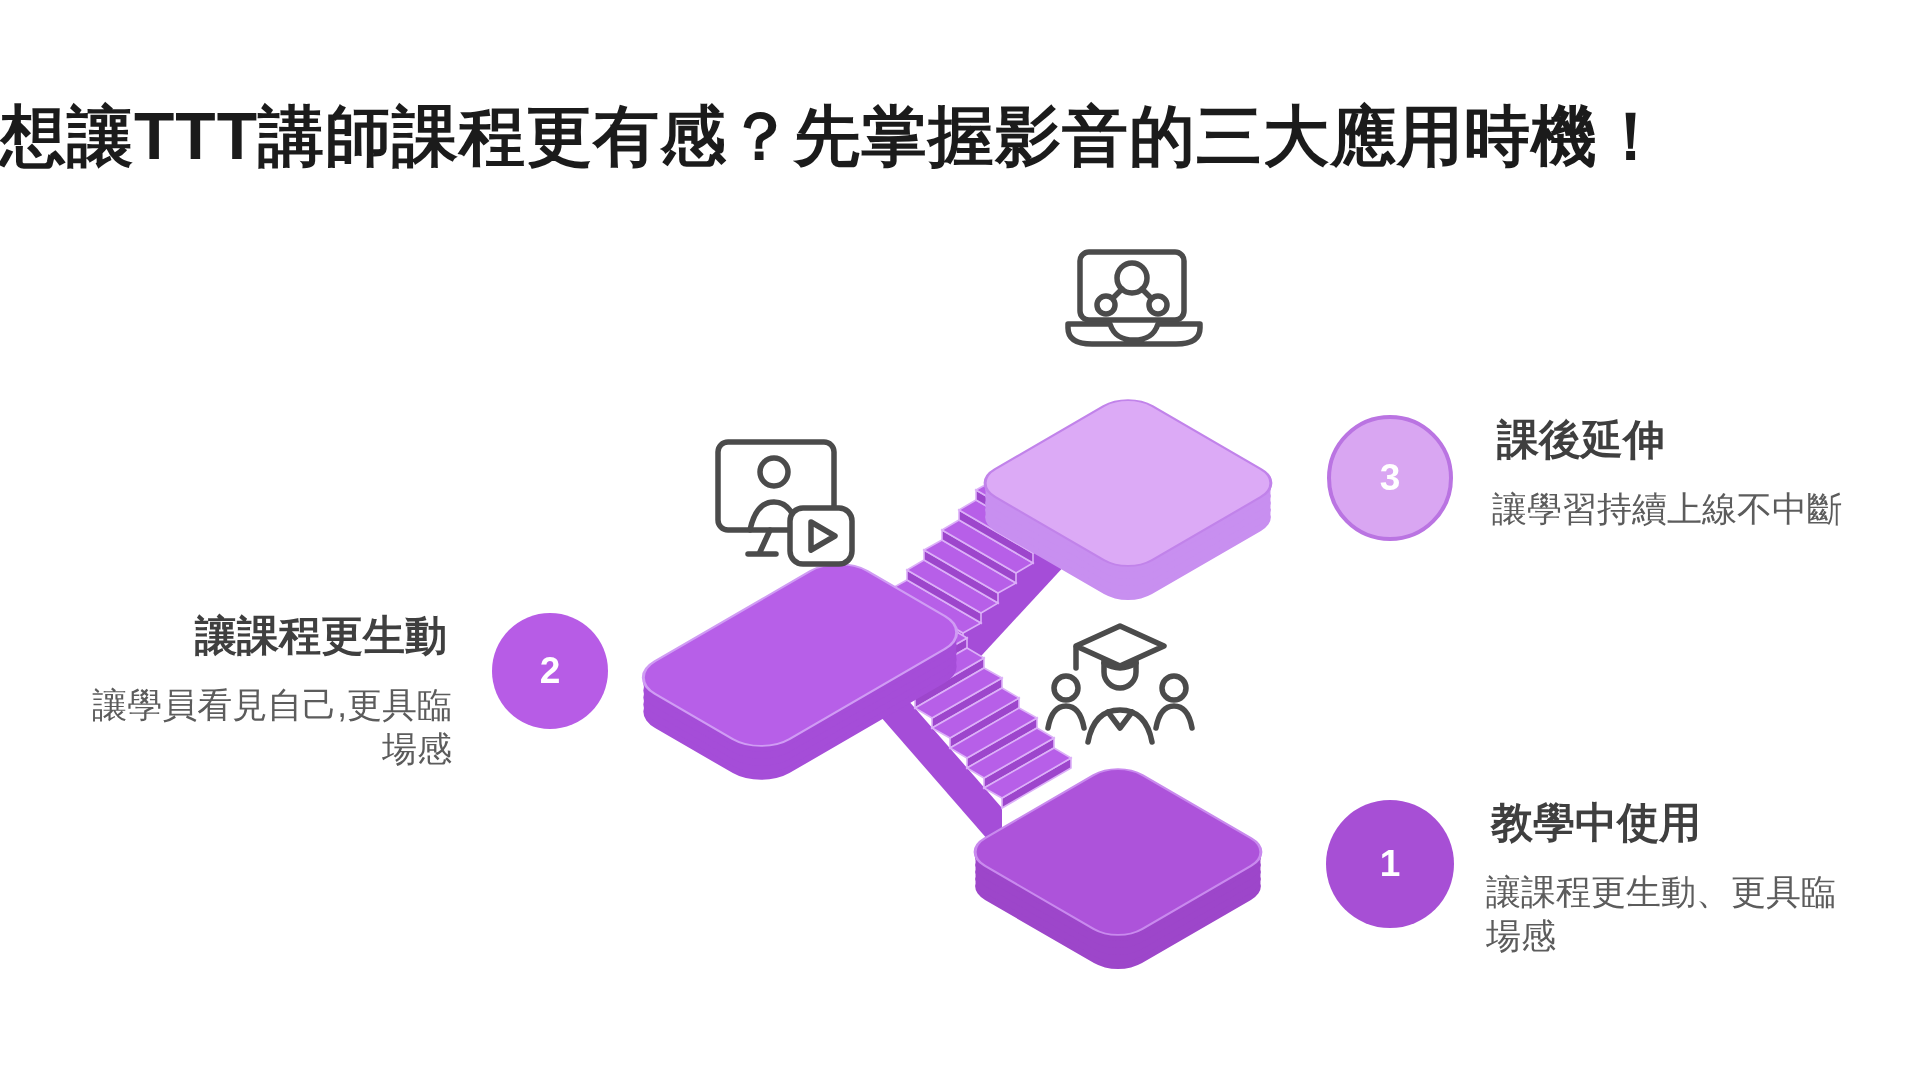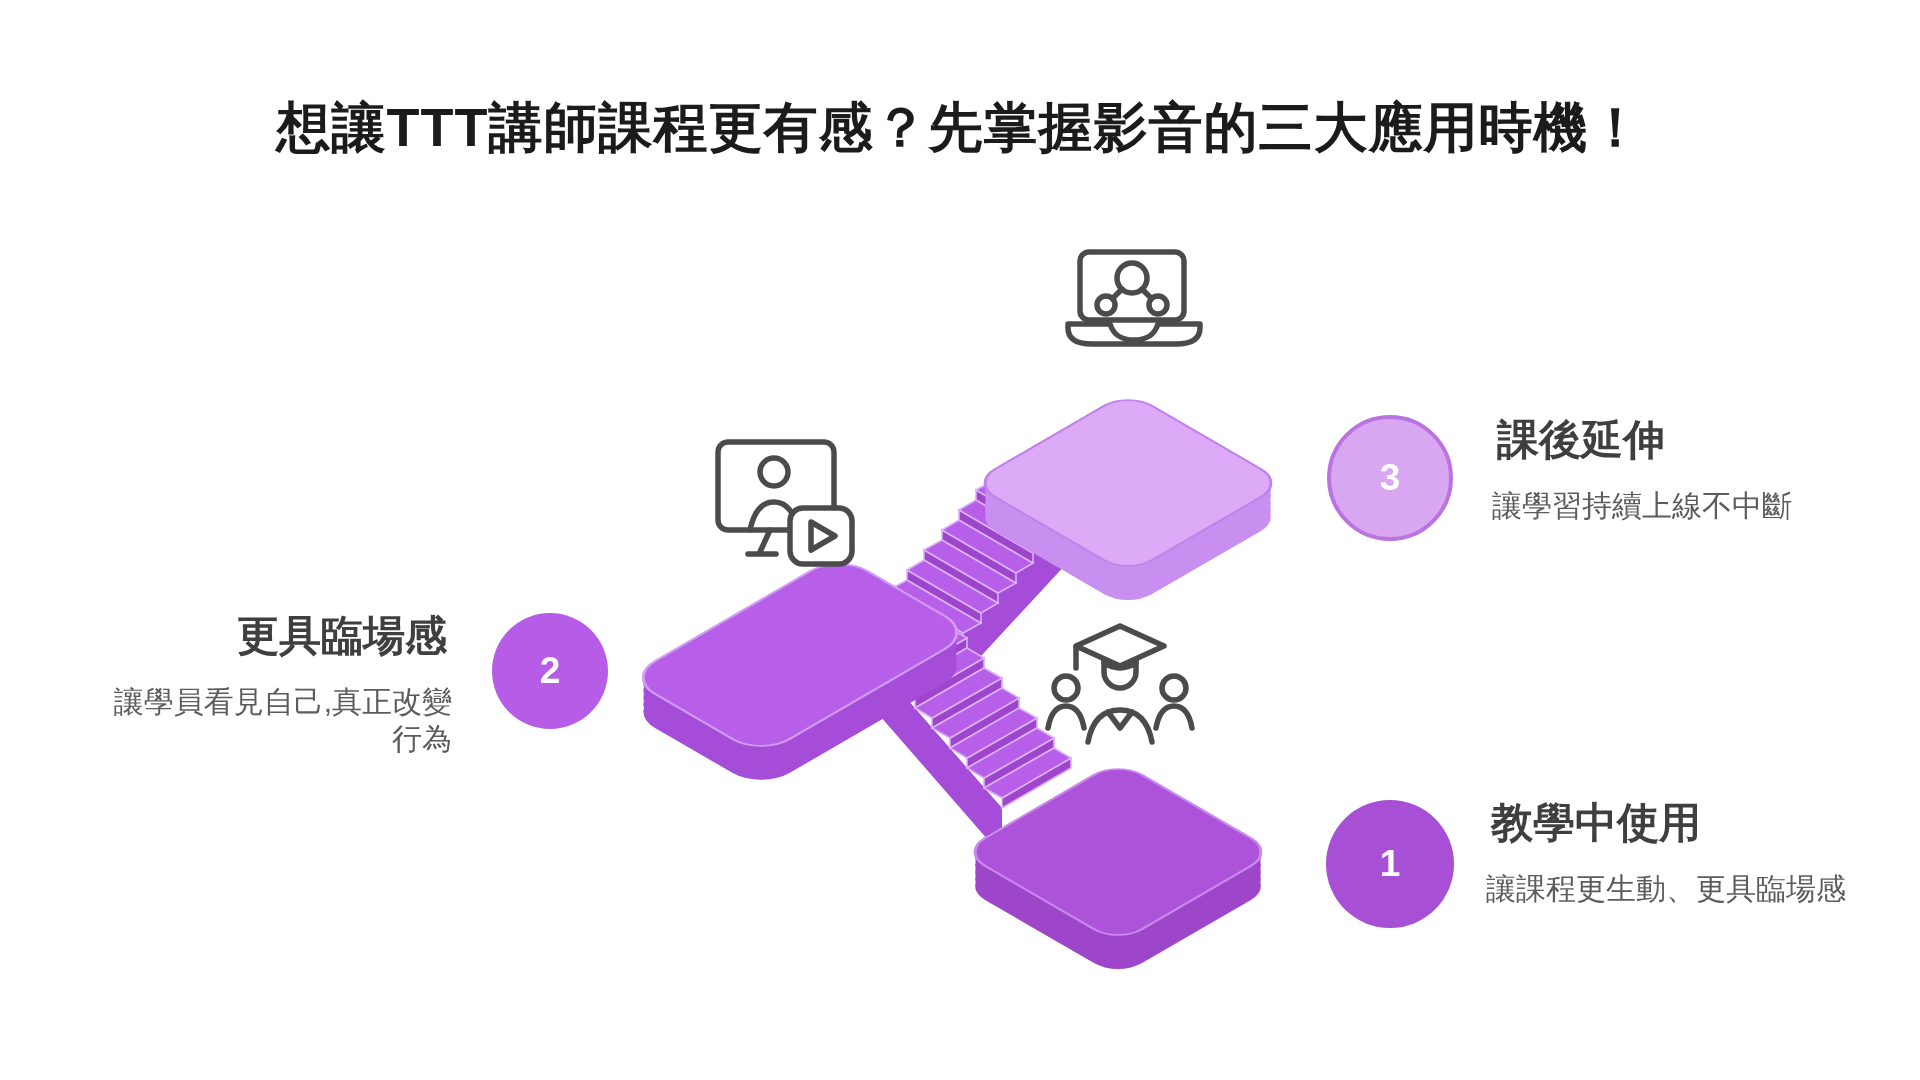--- a/index.html
+++ b/index.html
@@ -2,41 +2,41 @@
 <html><head>
 <meta charset="utf-8">
 <style>
   html,body{margin:0;padding:0;background:#ffffff;}
   .canvas{
     position:relative;width:1920px;height:1080px;background:#ffffff;overflow:hidden;
     font-family:"Liberation Sans","DejaVu Sans",sans-serif;
   }
   .title{
     position:absolute;top:92px;left:0;width:100%;margin:0;
-    text-align:center;font-size:54px;font-weight:800;color:#1b1b1b;letter-spacing:1px;
+    font-size:66px;font-weight:800;color:#1b1b1b;letter-spacing:1px;
   }
   .stairs-svg{position:absolute;left:0;top:0;width:1920px;height:1080px;}
   .icon-svg{position:absolute;}
   .icon-laptop{left:1064px;top:248px;width:150px;height:108px;}
   .icon-feedback{left:712px;top:436px;width:150px;height:132px;}
   .icon-grad{left:1040px;top:616px;width:160px;height:134px;}
   .icon-svg path,.icon-svg circle,.icon-svg rect,.icon-svg line{
     fill:none;stroke:#4b4b4b;stroke-width:5.5;stroke-linecap:round;stroke-linejoin:round;
   }
   .icon-svg .masked{fill:#ffffff;}
   .num-circle{
     position:absolute;border-radius:50%;display:flex;align-items:center;justify-content:center;
     color:#ffffff;font-weight:700;font-size:37px;
   }
   .circle-1{left:1326px;top:800px;width:128px;height:128px;background:#a74fd5;}
   .circle-2{left:492px;top:613px;width:116px;height:116px;background:#b75ce6;}
   .circle-3{left:1327px;top:415px;width:126px;height:126px;background:#d9a6f2;border:4px solid #ba74e2;box-sizing:border-box;}
   .step-text{position:absolute;}
   .step-text h2{margin:5px;font-size:42px;line-height:1.1;font-weight:700;color:#3f3f3f;}
-  .step-text p{margin:24px 0 0 0;font-size:30px;line-height:1.24;color:#5c5c5c;}
+  .step-text p{margin:24px 0 0 0;font-size:35px;line-height:1.24;color:#5c5c5c;}
   .text-1{left:1486px;top:795px;width:360px;text-align:left;}
   .text-2{right:1468px;top:608px;width:360px;text-align:right;}
   .text-3{left:1492px;top:412px;width:400px;text-align:left;}
 </style>
 </head>
 <body>
 
 <div class="canvas">
 
   <h1 class="title">想讓TTT講師課程更有感？先掌握影音的三大應用時機！</h1>
@@ -151,22 +151,22 @@
   </div>
   <div class="step-text text-3">
     <h2>課後延伸</h2>
     <p>讓學習持續上線不中斷</p>
   </div>
 
   <div class="num-circle circle-2">
     <span>2</span>
   </div>
   <div class="step-text text-2">
-    <h2>更具臨場感</h2>
-    <p>讓學員看見自己,真正改變行為</p>
+    <h2>讓課程更生動</h2>
+    <p>讓學員看見自己,更具臨場感</p>
   </div>
 
   <div class="num-circle circle-1">
     <span>1</span>
   </div>
   <div class="step-text text-1">
     <h2>教學中使用</h2>
     <p>讓課程更生動、更具臨場感</p>
   </div>
 

